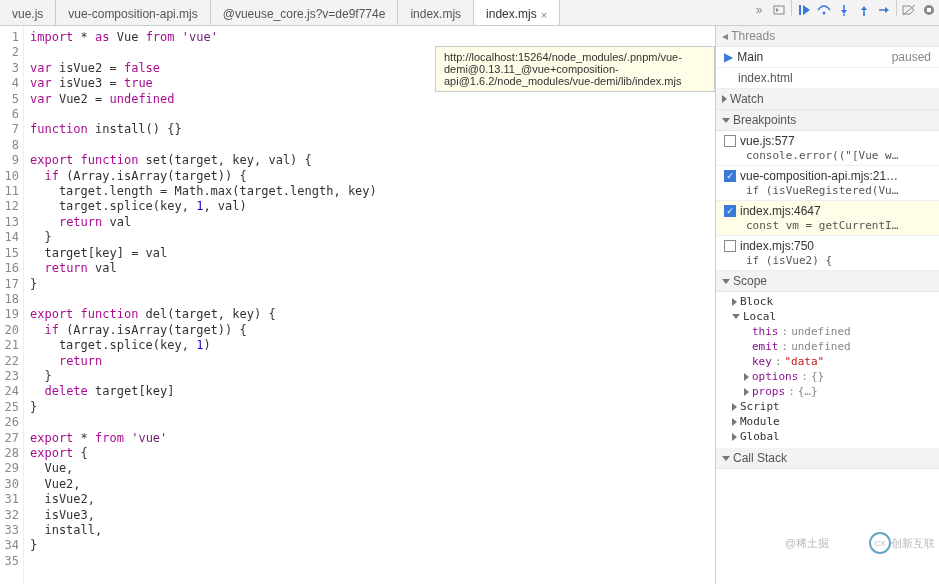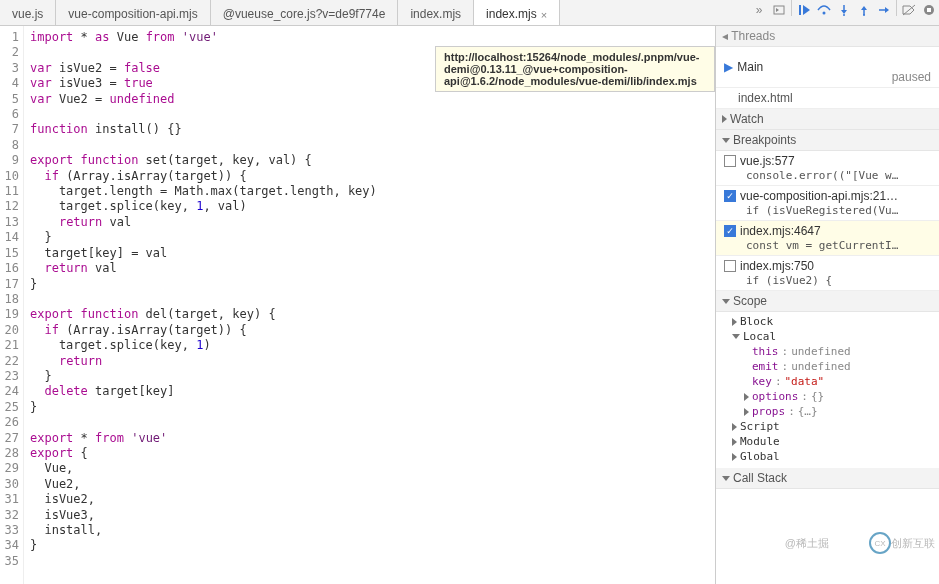--- a/index.html
+++ b/index.html
@@ -13,28 +13,28 @@
 .tool-btn.blue { color: #3879d9; }
 .tool-btn.gray { color: #888; }
 .tool-sep { width: 1px; height: 16px; background: #ccc; margin: 0 2px; }
 .main { display: flex; height: calc(100% - 26px); }
 .editor-pane { flex: 1; display: flex; overflow: hidden; position: relative; }
 .gutter { width: 24px; background: #fff; text-align: right; color: #888; font-family: Consolas, monospace; font-size: 12px; padding: 4px 4px 0 0; line-height: 15.4px; border-right: 1px solid #eee; }
 .code { flex: 1; font-family: Consolas, monospace; font-size: 12px; padding: 4px 6px; line-height: 15.4px; white-space: pre; overflow: hidden; }
 .kw { color: #aa0d91; }
 .str { color: #701a75; }
 .num { color: #1c00cf; }
-.tooltip { position: absolute; left: 435px; top: 20px; background: #fffde7; border: 1px solid #ccc; padding: 4px 8px; font-size: 11px; color: #333; max-width: 490px; z-index: 10; font-weight: bold; }
+.tooltip { position: absolute; left: 435px; top: 20px; background: #fffde7; border: 1px solid #ccc; padding: 4px 8px; font-size: 11px; color: #333; max-width: 490px; z-index: 10; }
 .side-pane { width: 224px; border-left: 1px solid #ccc; background: #fff; overflow: hidden; display: flex; flex-direction: column; }
 .panel-header { display: flex; align-items: center; padding: 3px 6px; background: #f3f3f3; border-bottom: 1px solid #e5e5e5; color: #555; cursor: pointer; gap: 3px; }
 .tri { display: inline-block; width: 0; height: 0; }
 .tri.right { border-top: 4px solid transparent; border-bottom: 4px solid transparent; border-left: 5px solid #777; }
 .tri.down { border-left: 4px solid transparent; border-right: 4px solid transparent; border-top: 5px solid #777; }
 .thread-row { display: flex; align-items: center; padding: 3px 8px; border-bottom: 1px solid #eee; gap: 4px; }
-.thread-status { color: #888; margin-left: auto; margin-top: 20px; }
+.thread-status { color: #888; margin-left: auto; }
 .arrow-blue { color: #3879d9; }
 .sub-item { padding: 3px 8px 3px 22px; border-bottom: 1px solid #eee; color: #555; }
 .bp-item { padding: 3px 6px 3px 8px; border-bottom: 1px solid #eee; display: flex; flex-direction: column; gap: 1px; }
 .bp-item.active { background: #fffde7; }
 .bp-row1 { display: flex; align-items: center; gap: 4px; }
 .bp-row2 { padding-left: 22px; color: #555; font-family: Consolas, monospace; font-size: 11px; white-space: nowrap; overflow: hidden; text-overflow: ellipsis; }
 .cb { width: 12px; height: 12px; border: 1px solid #888; background: #fff; display: inline-flex; align-items: center; justify-content: center; font-size: 9px; }
 .cb.checked { background: #3879d9; border-color: #3879d9; color: #fff; }
 .scope-body { padding: 2px 0 4px 0; }
 .scope-row { padding: 1px 6px 1px 16px; display: flex; align-items: center; gap: 3px; font-family: Consolas, monospace; font-size: 11px; }

